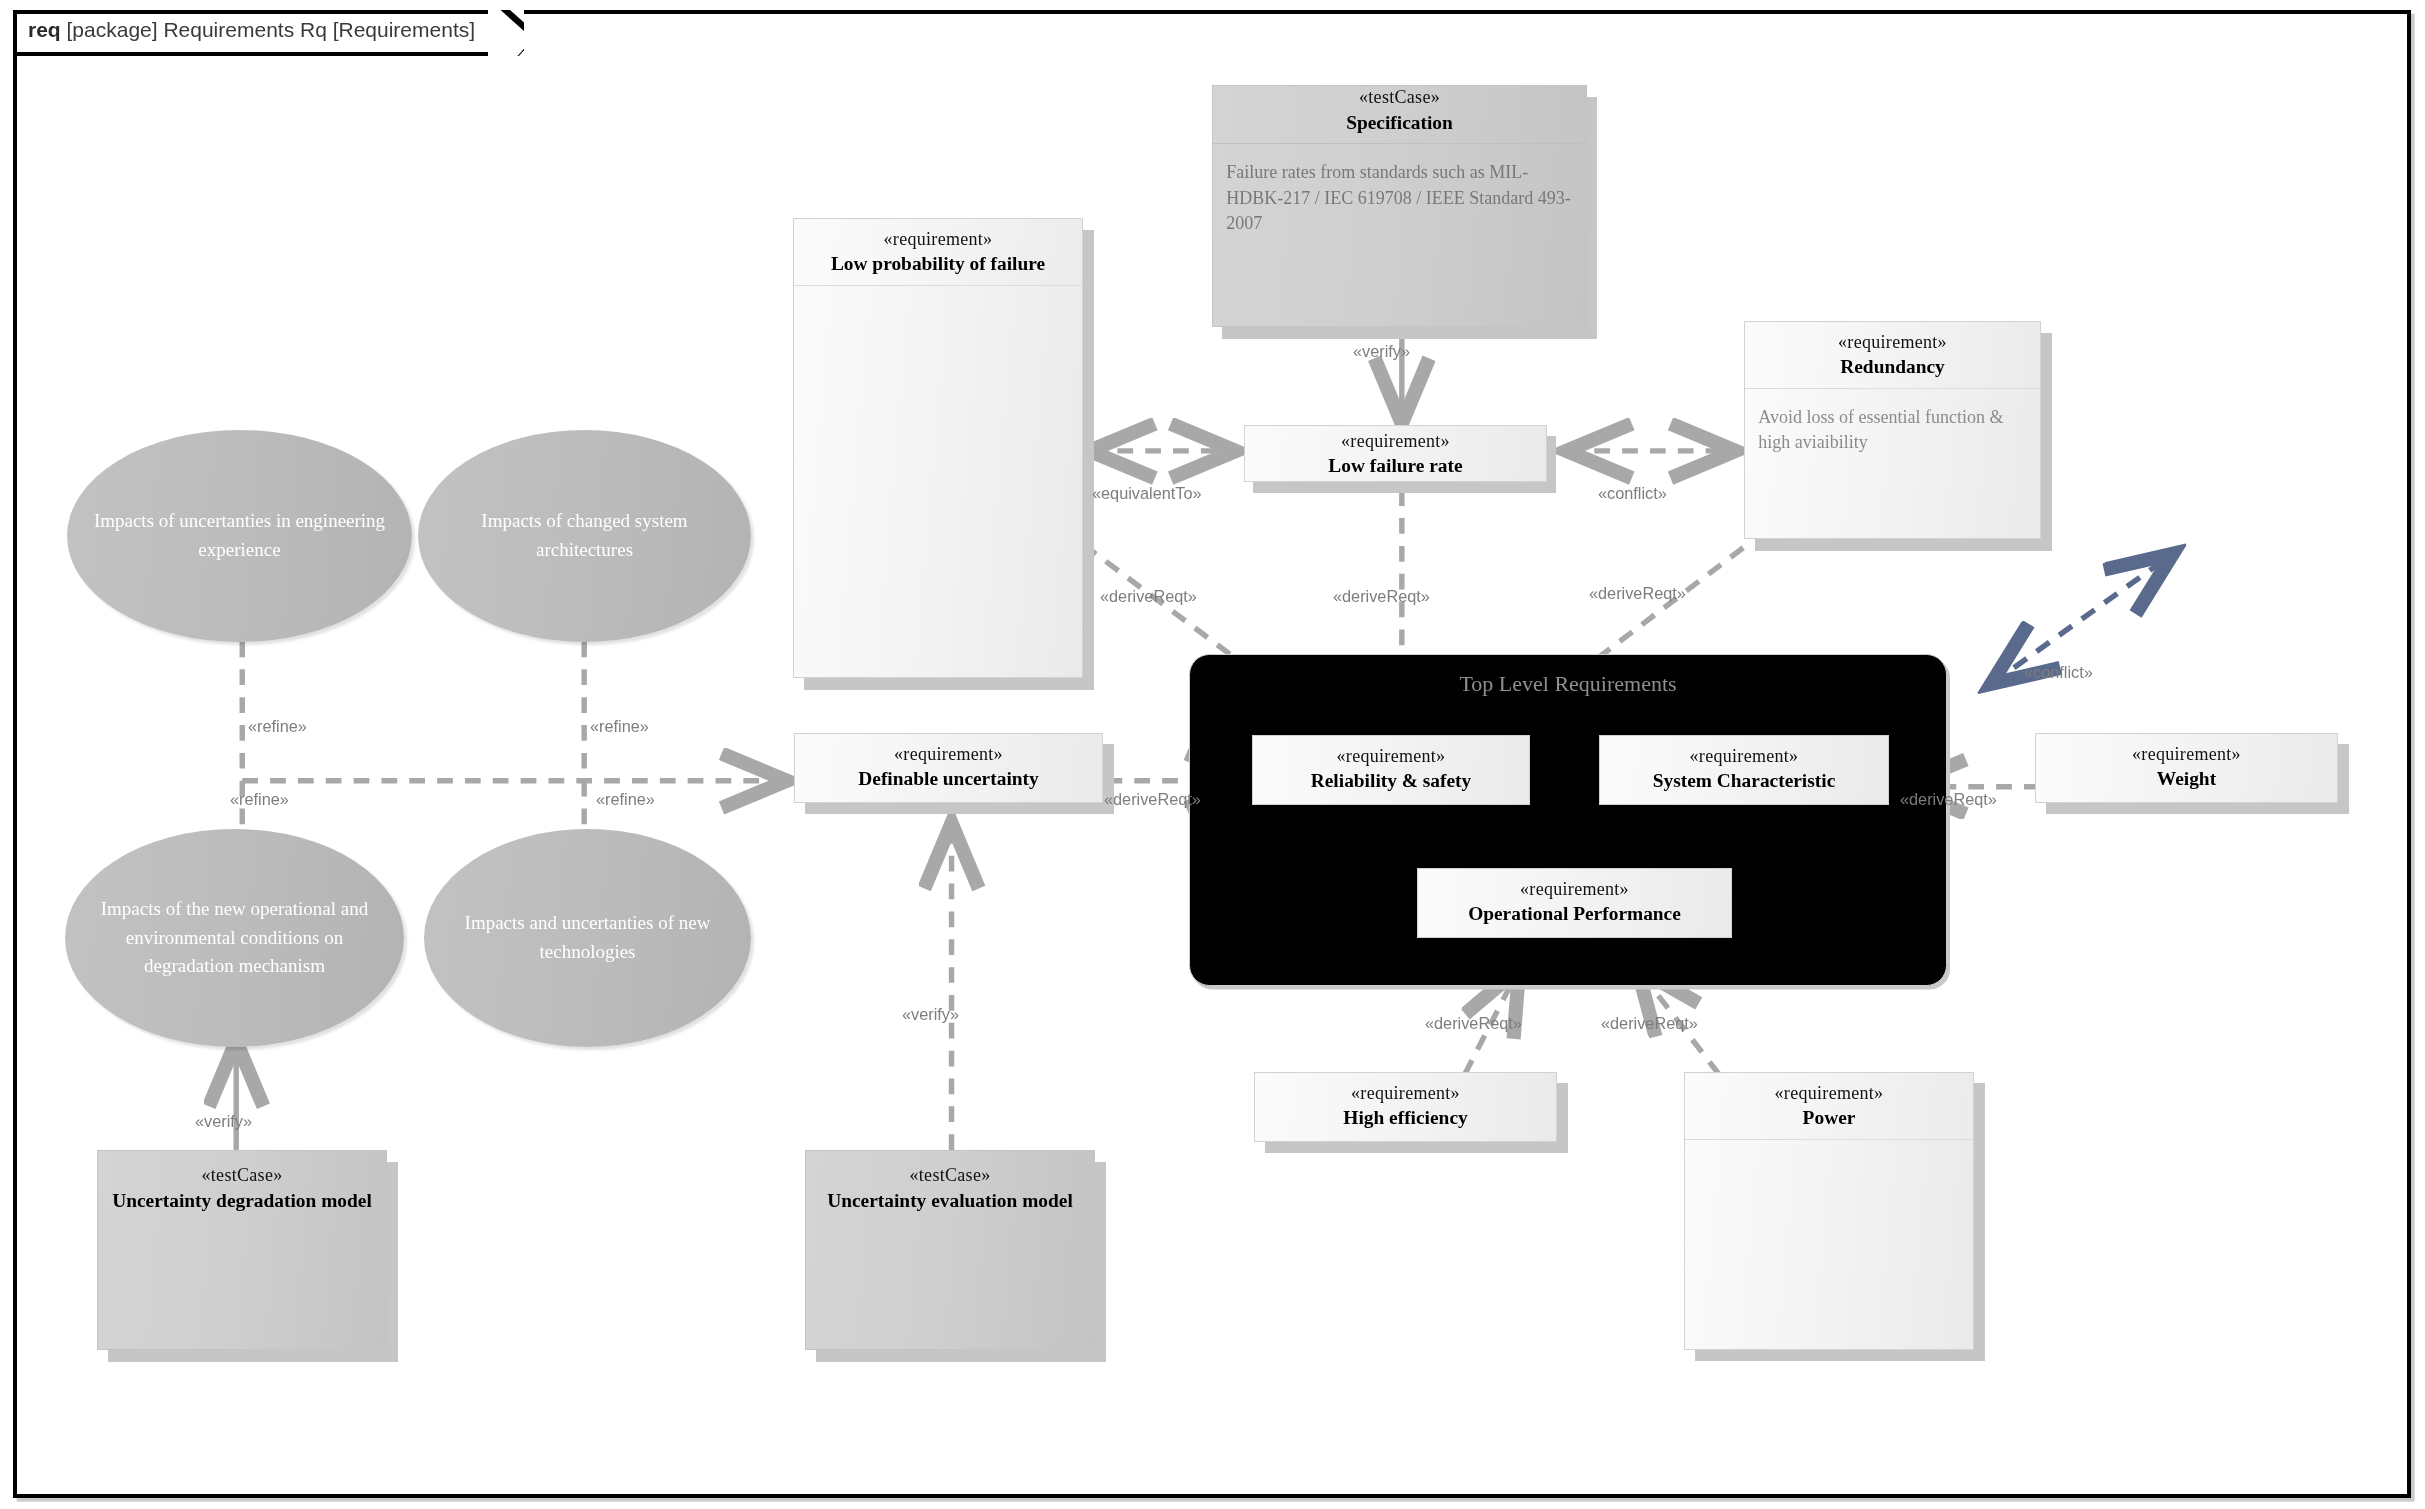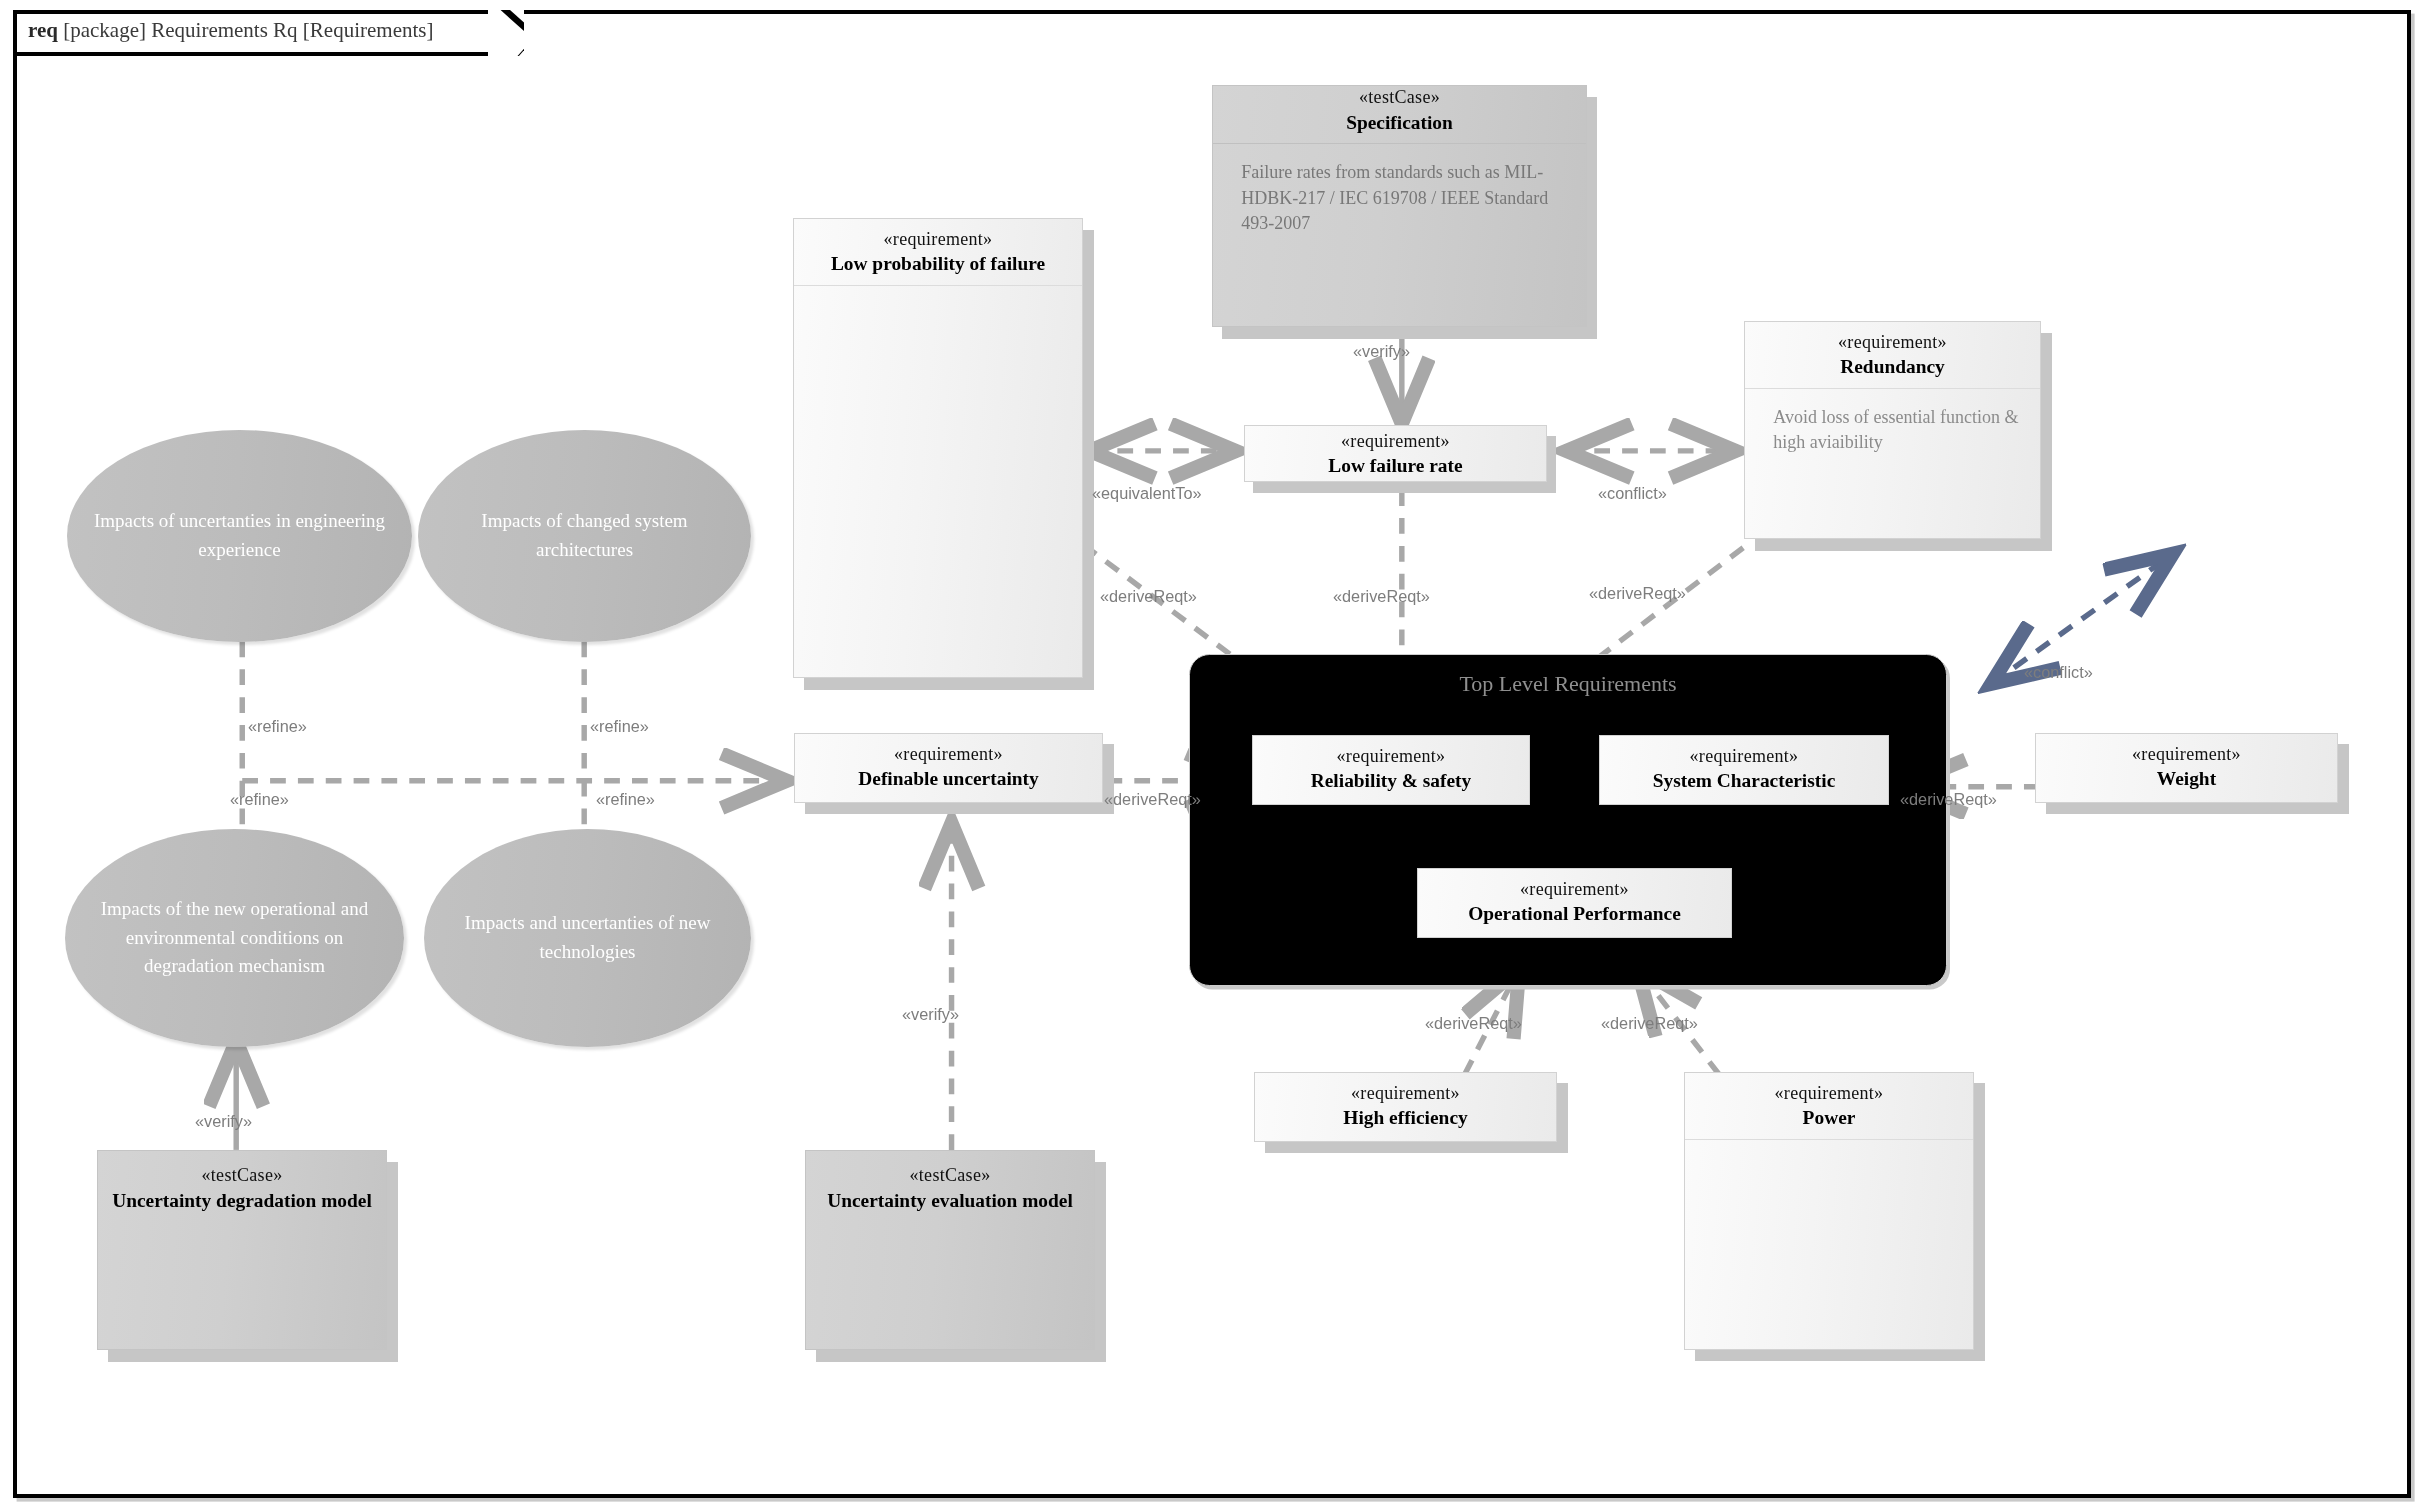--- a/index.html
+++ b/index.html
@@ -13,38 +13,38 @@
   #frame-tab{position:absolute;left:13.3px;top:10.3px;height:46px;width:478px;
              background:#fff;border:4.2px solid #000;border-right:none;
              box-sizing:border-box;}
   #frame-tab-clip{position:absolute;left:488px;top:10.3px;width:36px;height:46px;
                   background:#fff;overflow:hidden;}
   #frame-tab-clip:before{content:"";position:absolute;left:-31px;top:-6px;
       width:67px;height:67px;background:#000;transform:rotate(42deg);}
   #frame-tab-clip:after{content:"";position:absolute;left:-36px;top:-2.4px;
       width:67px;height:67px;background:#fff;transform:rotate(42deg);}
   #frame-tab-label{position:absolute;left:28px;top:18px;font-size:21px;
-      color:#3a3a3a;white-space:nowrap;font-family:Liberation Serif, serif;}
+      color:#3a3a3a;white-space:nowrap;font-family:Liberation Sans, sans-serif;}
   #frame-tab-label b{color:#2a2a2a;}
 
   
   #edges{position:absolute;left:0;top:0;width:2426px;height:1510px;
          pointer-events:none;}
   .shadow{position:absolute;background:#c6c6c6;z-index:0;}
 
   .reqbox{position:absolute;box-sizing:border-box;z-index:2;
      border:1.2px solid #d2d2d2;
      background:linear-gradient(95deg,#fbfbfb 0%,#f4f4f4 45%,#eaeaea 100%);
      text-align:center;}
   .reqbox .hdr{padding-top:8.5px;}
   .stereo{font-size:18px;color:#111;letter-spacing:0.3px;line-height:1.32;}
   .nm{font-size:19.4px;font-weight:bold;color:#000;line-height:1.3;padding:0 14px;}
   .divider{border-top:1.2px solid #dcdcdc;margin-top:8.5px;}
   .body{font-size:18px;color:#8b8b8b;text-align:left;padding:15.7px 13.3px 4.8px 13.3px;
-        line-height:1.42;margin-left:15px;}
+        line-height:1.42;}
 
   .tcbox{position:absolute;box-sizing:border-box;z-index:2;
      border:0.6px solid #c4c4c4;
      background:linear-gradient(95deg,#d4d4d4 0%,#cfcfcf 45%,#c4c4c4 100%);
      text-align:center;}
   .tcbox .divider{border-top:1.2px solid #c0c0c0;}
   .tcbox .body{color:#787878;}
 
   .ell{position:absolute;border-radius:50%;z-index:2;
      background:linear-gradient(95deg,#c2c2c2 0%,#bcbcbc 48%,#b3b3b3 100%);

